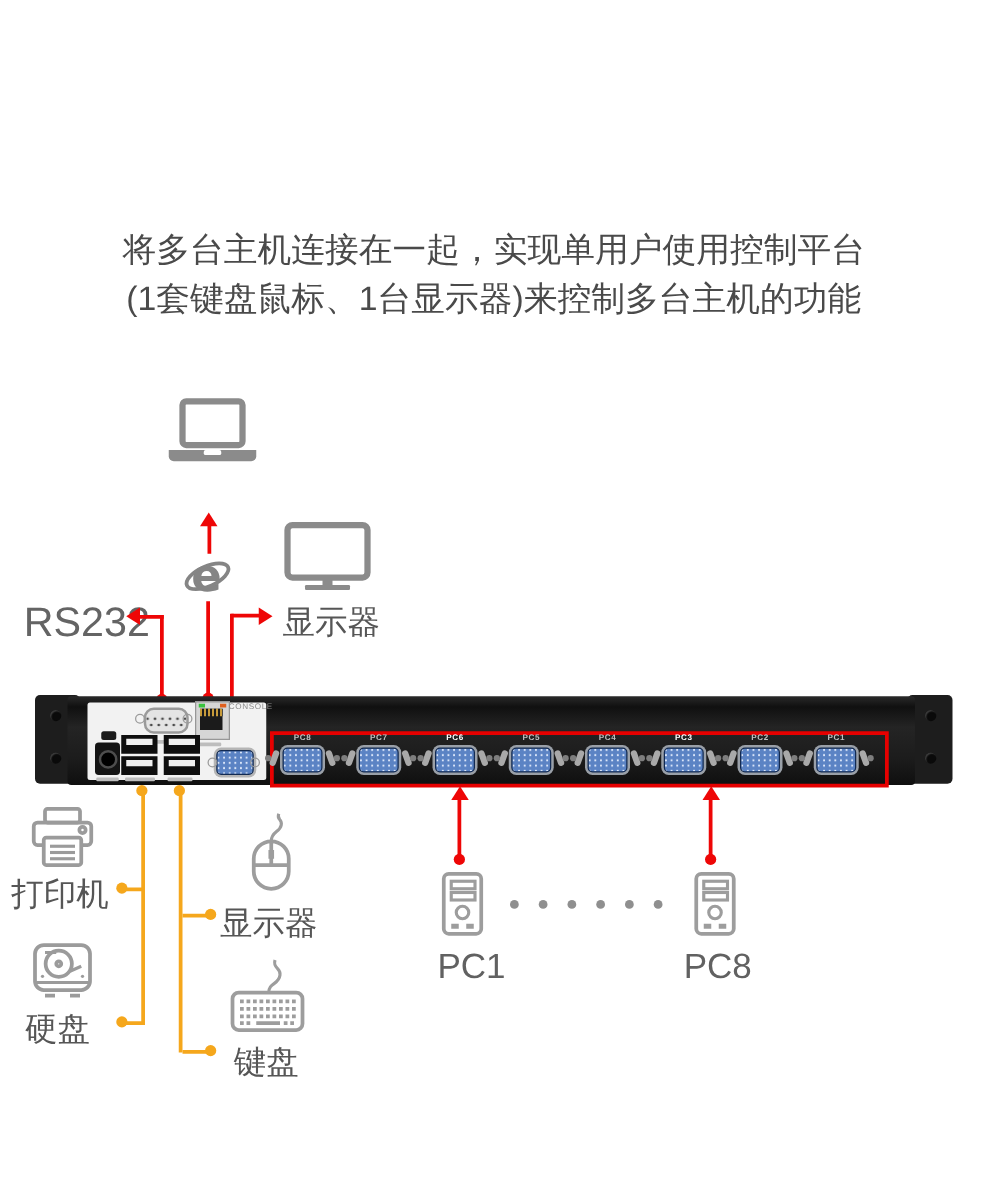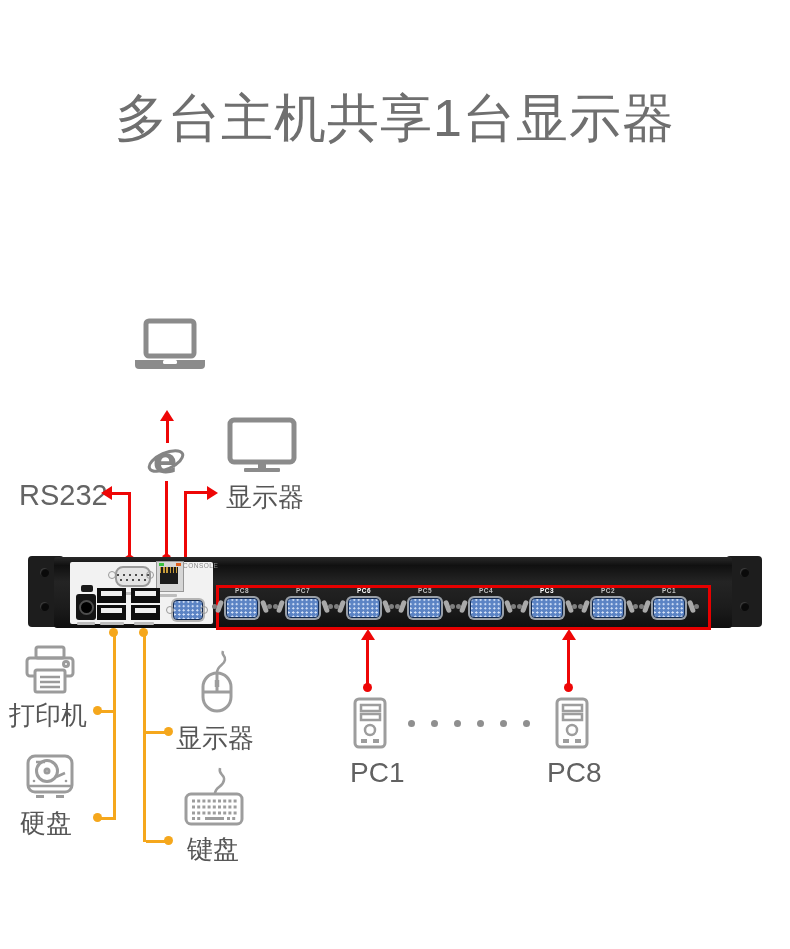--- a/index.html
+++ b/index.html
@@ -61,21 +61,22 @@
   .cvga .scr{position:absolute;width:6px;height:6px;border:1.5px solid #9a9a9a;border-radius:50%;top:10px;}
   
   .gdot{width:7px;height:7px;border-radius:50%;background:#8f8f8f;}
   svg{display:block;}
 </style>
 </head>
 <body>
 
 <div id="page">
 
-  <div class="abs title">多台主机共享1台显示器</div>
+  <div class="abs sub sub1">将多台主机连接在一起，实现单用户使用控制平台</div>
+  <div class="abs sub sub2">(1套键盘鼠标、1台显示器)来控制多台主机的功能</div>
 
   <div class="abs" style="left:132px;top:318px;">
     <svg width="76" height="56" viewBox="0 0 76 56">
       <rect x="14" y="3" width="48" height="35" rx="3" fill="#ffffff" stroke="#8b8b8b" stroke-width="5"></rect>
       <path fill="#8b8b8b" d="M3,42 h70 v5 a4,4 0 0 1 -4,4 H7 a4,4 0 0 1 -4,-4 z"></path>
       <rect x="31" y="42" width="14" height="4" rx="1.5" fill="#ffffff"></rect>
     </svg>
   </div>
 
   <div class="abs rhead-up" style="left:160px;top:410px;"></div>
@@ -89,21 +90,21 @@
   </div>
 
   <div class="abs" style="left:227px;top:417px;">
     <svg width="70" height="56" viewBox="0 0 70 56">
       <rect x="3" y="3" width="64" height="42" rx="4" fill="#ffffff" stroke="#8b8b8b" stroke-width="5"></rect>
       <rect x="31" y="45" width="8" height="6" fill="#8b8b8b"></rect>
       <rect x="17" y="51" width="36" height="4" rx="1" fill="#8b8b8b"></rect>
     </svg>
   </div>
 
-  <div class="abs" style="left:19px;top:479px;font-size:29px;color:#646464;">RS232</div>
+  <div class="abs" style="left:19px;top:479px;font-size:33px;color:#646464;">RS232</div>
   <div class="abs rhead-left" style="left:101px;top:486px;"></div>
   <div class="abs rline" style="left:111px;top:492px;width:20px;height:3px;"></div>
   <div class="abs rline" style="left:128px;top:492px;width:3px;height:70px;"></div>
   <div class="abs rdot" style="left:125px;top:555px;"></div>
 
   <div class="abs rline" style="left:165px;top:481px;width:3px;height:80px;"></div>
   <div class="abs rdot" style="left:162px;top:554px;"></div>
 
   <div class="abs rline" style="left:184px;top:491px;width:3px;height:112px;"></div>
   <div class="abs rline" style="left:185px;top:491px;width:23px;height:3px;"></div>

